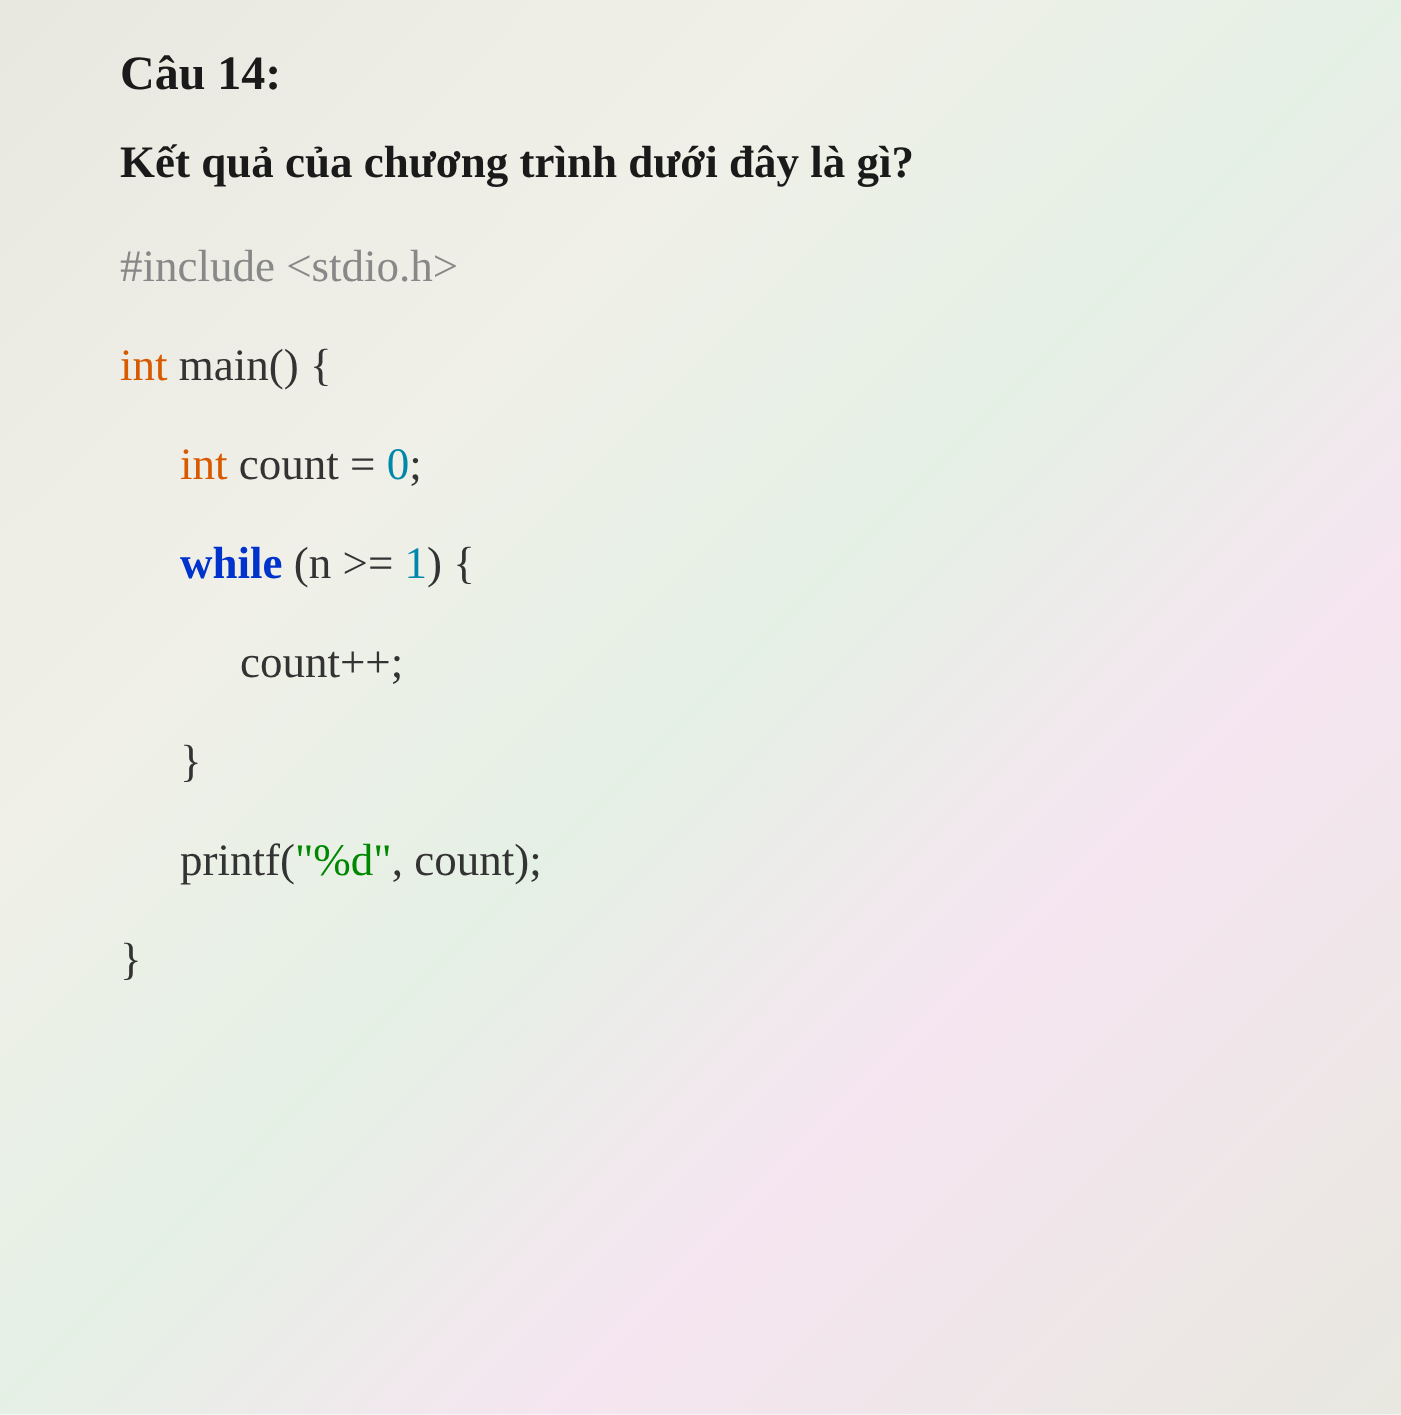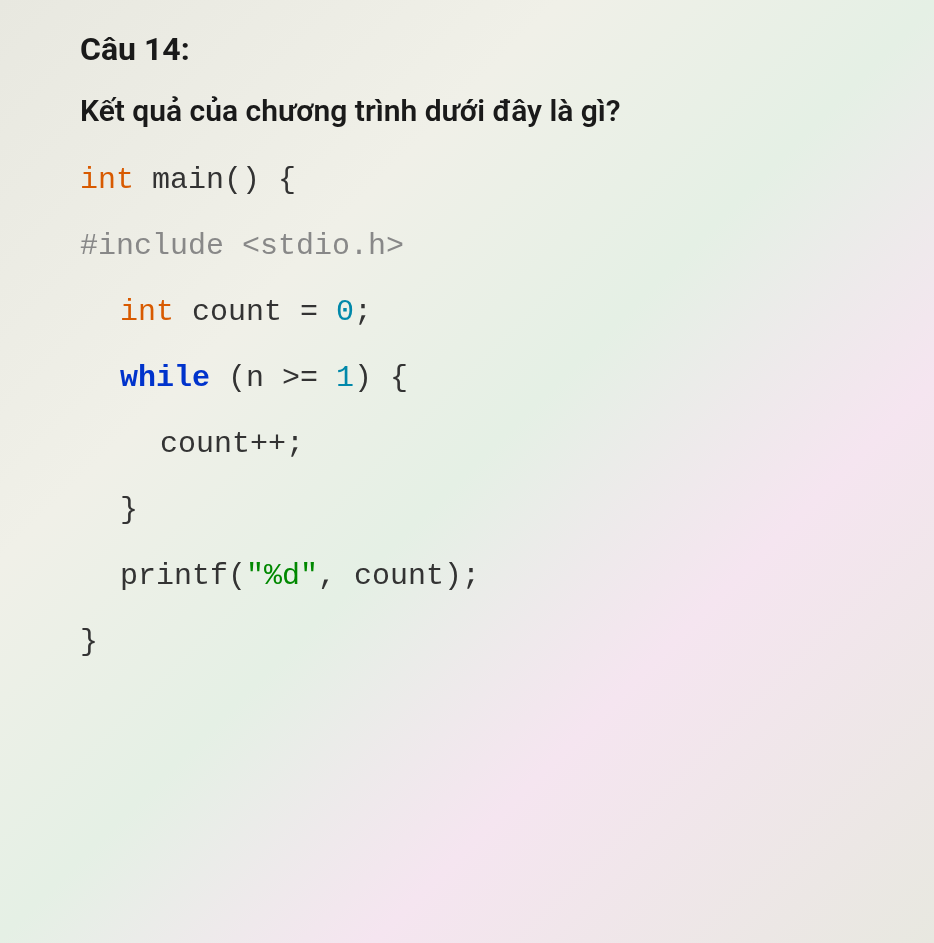--- a/index.html
+++ b/index.html
@@ -1,18 +1,19 @@
 <!DOCTYPE html>
 <html><head>
   <meta charset="utf-8">
   <style>
     * {
       margin: 0;
       padding: 0;
       box-sizing: border-box;
+      font-family: Liberation Serif, serif;
     }
     body {
       width: 934px;
       height: 943px;
       background: linear-gradient(135deg, #e8e8e0 0%, #f0f0e8 30%, #e5f0e5 50%, #f5e5f0 70%, #e8e8e0 100%);
       font-family: -apple-system, BlinkMacSystemFont, "Segoe UI", Roboto, Arial, sans-serif;
       padding: 30px 80px;
       color: #2a2a2a;
     }
     .question-header {
@@ -70,23 +71,23 @@
   </style>
 </head>
 <body>
 
 <div class="question-header">Câu 14:</div>
 
 <div class="question-text">Kết quả của chương trình dưới đây là gì?</div>
 
 <div class="code-block">
 
+  <div class="code-line"><span class="c-preprocessor">#include &lt;stdio.h&gt;</span></div>
+
   <div class="code-line"><span class="c-keyword-type">int</span><span class="c-function"> main() {</span></div>
-
-  <div class="code-line"><span class="c-preprocessor">#include &lt;stdio.h&gt;</span></div>
 
 
   <div class="code-line indent-1"><span class="c-keyword-type">int</span><span class="c-identifier"> count = </span><span class="c-number">0</span><span class="c-punct">;</span></div>
 
   <div class="code-line indent-1"><span class="c-keyword">while</span><span class="c-identifier"> (n &gt;= </span><span class="c-number">1</span><span class="c-punct">) {</span></div>
 
 
   <div class="code-line indent-2"><span class="c-identifier">count++;</span></div>
 
   <div class="code-line indent-1"><span class="c-punct">}</span></div>

